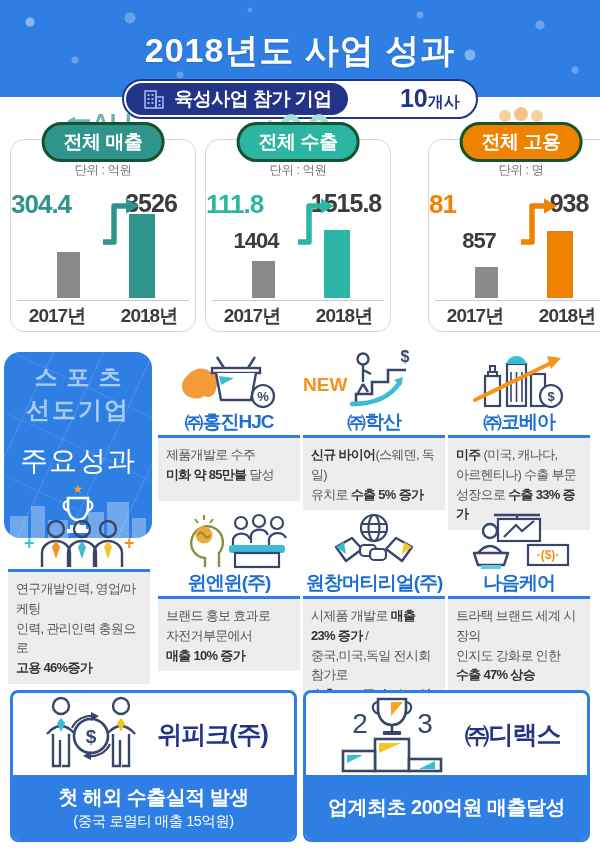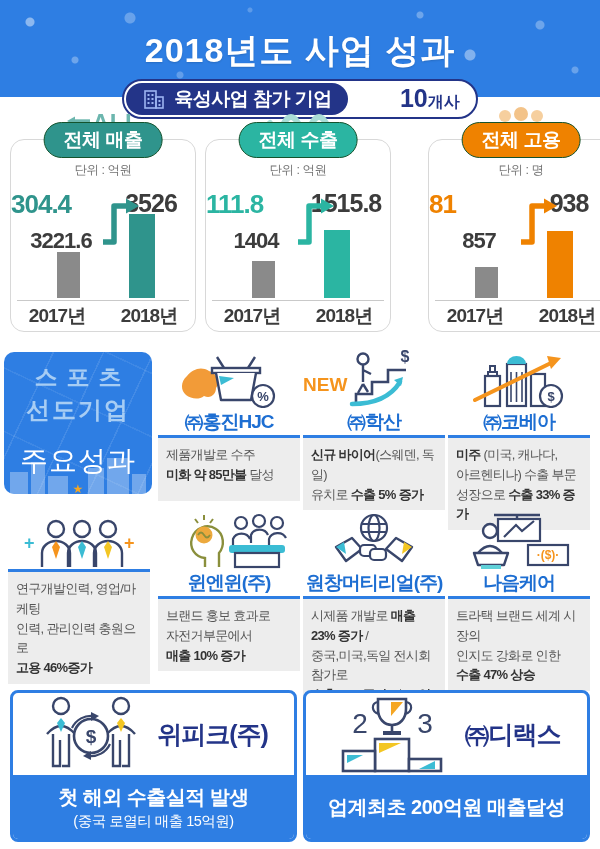--- a/index.html
+++ b/index.html
@@ -33,21 +33,21 @@
   .pill-count-suffix { font-size:16px; font-weight:bold; }
 
   
   .charts { position:relative; height:248px; }
   .chart-col { position:absolute; top:6px; width:186px; }
   .chart-col.p0 { left:10px; } .chart-col.p1 { left:205px; } .chart-col.p2 { left:400px;margin-left:28px; }
   .deco-zone { height:36px; display:flex; align-items:flex-end; justify-content:center; padding-bottom:2px; }
   .all-label { color:#6cb6ae; font-size:24px; font-weight:bold; letter-spacing:0.5px; }
   .chart-card { position:relative; height:193px; background:#fff; border:1.5px solid #d8d8d8; border-radius:14px; }
   .card-pill { position:absolute; top:-18px; left:50%; transform:translateX(-50%);
-    padding:4px 19px; border-radius:30px; border:1px solid #14532d; color:#fff; font-size:19px; font-weight:bold;
+    padding:4px 19px; border-radius:30px; border:3px solid #14532d; color:#fff; font-size:19px; font-weight:bold;
     white-space:nowrap; letter-spacing:-0.5px; }
   .c0 .card-pill { background:#2f948c; } .c1 .card-pill { background:#2bb5a2; } .c2 .card-pill { background:#ef8200; }
   .unit { margin-top:22px; text-align:center; font-size:12.5px; color:#737373; letter-spacing:-0.5px; }
   .v17 { position:absolute; top:88px; left:0; width:100px; text-align:center; font-size:22px; font-weight:bold; color:#3c3c3c; letter-spacing:-1px; }
   .vdiff { position:absolute; top:49px; left:0; width:98px; font-size:26px; font-weight:bold; letter-spacing:-1px; }
   .c0 .vdiff { color:#2f948c; } .c1 .vdiff { color:#2bb5a2; } .c2 .vdiff { color:#ef8200; }
   .v18 { position:absolute; top:49px; right:2px; width:84px; text-align:center; font-size:25px; font-weight:bold; color:#3c3c3c; letter-spacing:-1px; }
   .arrow-svg { position:absolute; top:56px; left:92px; }
   .c0 .arrow-stroke { stroke:#2f948c; } .c1 .arrow-stroke { stroke:#2bb5a2; } .c2 .arrow-stroke { stroke:#ef8200; }
   .c0 .arrow-fill { fill:#2f948c; } .c1 .arrow-fill { fill:#2bb5a2; } .c2 .arrow-fill { fill:#ef8200; }
@@ -57,21 +57,21 @@
   .bar18 { left:118px; width:26px; }
   .c0 .bar18 { background:#2f948c; } .c1 .bar18 { background:#2bb5a2; } .c2 .bar18 { background:#ef8200; }
   .c0 .bar17 { height:46px; } .c0 .bar18 { height:84px; }
   .c1 .bar17 { height:37px; } .c1 .bar18 { height:68px; }
   .c2 .bar17 { height:31px; } .c2 .bar18 { height:67px; }
   .ylabels { position:absolute; top:163px; left:0; right:0; display:flex; }
   .ylabel { width:50%; text-align:center; font-size:19px; font-weight:bold; color:#3c3c3c; letter-spacing:-1px; }
 
   
   .mid { position:relative; height:345px; }
-  .badge { position:absolute; left:4px; top:7px; width:148px; height:142px; border-radius:10px; overflow:hidden;
+  .badge { position:absolute; left:4px; top:7px; width:148px; height:186px; border-radius:16px; overflow:hidden;
     background:
       repeating-linear-gradient(115deg, transparent 0 44px, rgba(255,255,255,.10) 44px 45.5px),
       repeating-linear-gradient(25deg, transparent 0 56px, rgba(255,255,255,.08) 56px 57.5px),
       #2e7ee3;
     text-align:center; padding-top:10px; }
   .badge-l1 { color:#a7cdf4; font-size:23px; font-weight:bold; letter-spacing:9px; text-indent:9px; }
   .badge-l2 { color:#a7cdf4; font-size:24px; font-weight:bold; letter-spacing:2px; margin-top:1px; }
   .badge-l3 { color:#fff; font-size:28px; font-weight:normal; letter-spacing:1px; margin-top:16px; }
   .badge-star { color:#f5a623; font-size:12px; line-height:10px; margin-top:4px; }
   .badge-buildings { position:absolute; bottom:0; left:0; right:0; height:40px; }
@@ -147,21 +147,20 @@
           <path d="M2 16 H18" stroke="#6cb6ae" stroke-width="3.4" fill="none"></path>
           <polygon points="17,11.5 25,16 17,20.5" fill="#6cb6ae"></polygon>
         </svg>
         <span class="all-label">ALL</span>
       </div>
       <div class="chart-card">
         <div class="card-pill">전체 매출</div>
         <div class="unit">단위 : 억원</div>
         <div class="vdiff">304.4</div>
         <div class="v18">3526</div>
-        <div class="v17">3221.6</div>
         <svg class="arrow-svg" width="38" height="52" viewBox="0 0 38 52">
           <path class="arrow-stroke" d="M1 46 H11 V10 H25" fill="none" stroke-width="5.5" stroke-linejoin="round" stroke-linecap="round"></path>
           <polygon class="arrow-fill" points="23,2.5 36,10 23,17.5"></polygon>
         </svg>
         <div class="baseline"></div>
         <div class="bar bar17"></div>
         <div class="bar bar18"></div>
         <div class="ylabels">
           <div class="ylabel">2017년</div>
           <div class="ylabel">2018년</div>

